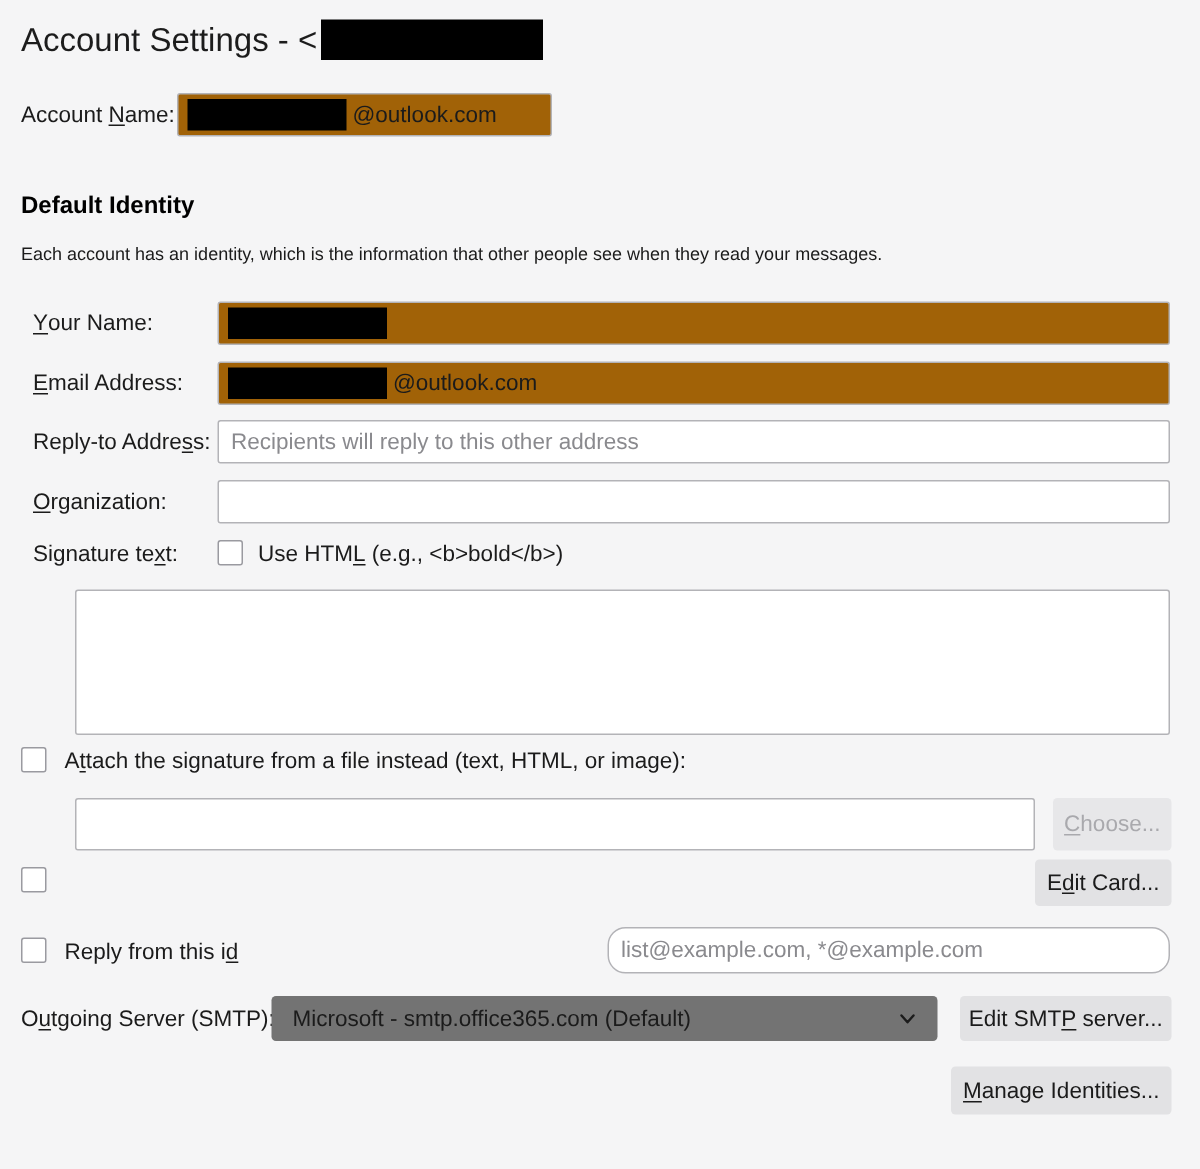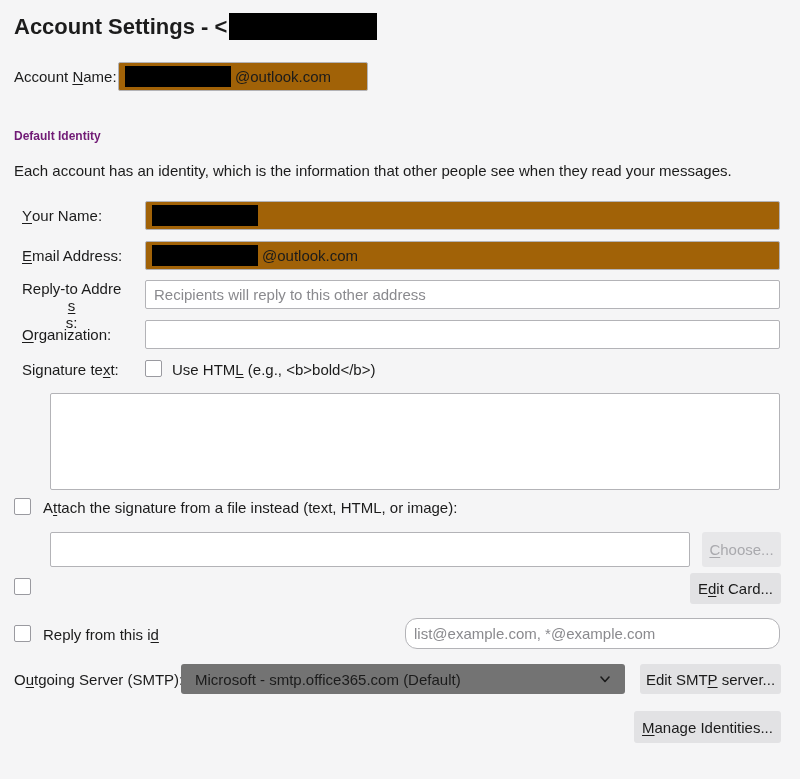--- a/index.html
+++ b/index.html
@@ -9,21 +9,21 @@
     position: relative;
     width: 800px; height: 779px;
     background: #f5f5f6;
     overflow: hidden;
   }
   .abs { position: absolute; }
   .flexc { display: flex; align-items: center; }
 
   .page-title {
     left: 14px; top: 13px;
-    font-size: 22px; font-weight: 700; color: #1c1c1c;
+    font-size: 22px; font-weight: 400; color: #1c1c1c;
     display: flex; align-items: center; white-space: pre;
   }
   .redact-title {
     display: inline-block; width: 148px; height: 27px;
     background: #000; margin: 0 2px;
   }
   .redact-field {
     display: inline-block; width: 106px; height: 21px;
     background: #000; margin-right: 4px; flex: none;
   }
@@ -61,22 +61,22 @@
   .btn.disabled { color: #a9a9ad; background: #e7e7e9; cursor: default; }
 
   .select {
     background: #737373; border-radius: 3px; cursor: pointer;
     display: flex; align-items: center;
     padding: 8px 14px; font-size: 15px; color: #1b1b1b;
   }
   .select .sel-text { flex: 1; }
   .chev { flex: none; width: 12px; height: 12px; display: block; }
 
-  .heading { font-size: 12px; font-weight: 700; color: #701a75; }
-  .desc { font-size: 15px; color: #1b1b1b; }
+  .heading { font-size: 16px; font-weight: 700; color: #000000; }
+  .desc { font-size: 12px; color: #1b1b1b; }
 </style>
 </head>
 <body>
 
 <div class="screen">
 
   <div class="abs page-title"><span>Account Settings - &lt;</span><span class="redact-title"></span></div>
 
   <div class="abs flexc label" style="left:14px; top:62px; height:29px;"><span>Account </span><span class="ak">N</span><span>ame:</span></div>
   <div class="abs fauxinput" style="left:118px; top:62px; width:250px; height:29px;">
@@ -91,21 +91,21 @@
   <div class="abs fauxinput" style="left:145px; top:201px; width:635px; height:29px;">
       <span class="redact-field"></span>
     </div>
 
   <div class="abs flexc label" style="left:22px; top:241px; height:29px;"><span></span><span class="ak">E</span><span>mail Address:</span></div>
   <div class="abs fauxinput" style="left:145px; top:241px; width:635px; height:29px;">
       <span class="redact-field"></span>
       <span>@outlook.com</span>
     </div>
 
-  <div class="abs flexc label" style="left:22px; top:280px; height:29px;flex-direction:column;"><span>Reply-to Addre</span><span class="ak">s</span><span>s:</span></div>
+  <div class="abs flexc label" style="left:22px; top:280px; height:29px;"><span>Reply-to Addre</span><span class="ak">s</span><span>s:</span></div>
   <input type="text" class="abs" style="left: 145px; top: 280px; width: 635px; height: 29px;" placeholder="Recipients will reply to this other address">
 
   <div class="abs flexc label" style="left:22px; top:320px; height:29px;"><span></span><span class="ak">O</span><span>rganization:</span></div>
   <input type="text" class="abs" style="left: 145px; top: 320px; width: 635px; height: 29px;">
 
   <div class="abs flexc label" style="left:22px; top:360px; height:18px;"><span>Signature te</span><span class="ak">x</span><span>t:</span></div>
   <input type="checkbox" class="abs cb" style="left: 145px; top: 360px;">
   <div class="abs flexc label" style="left:172px; top:360px; height:18px;"><span>Use HTM</span><span class="ak">L</span><span> (e.g., &lt;b&gt;bold&lt;/b&gt;)</span></div>
 
   <textarea class="abs" style="left: 50px; top: 393px; width: 730px; height: 97px;"></textarea>

